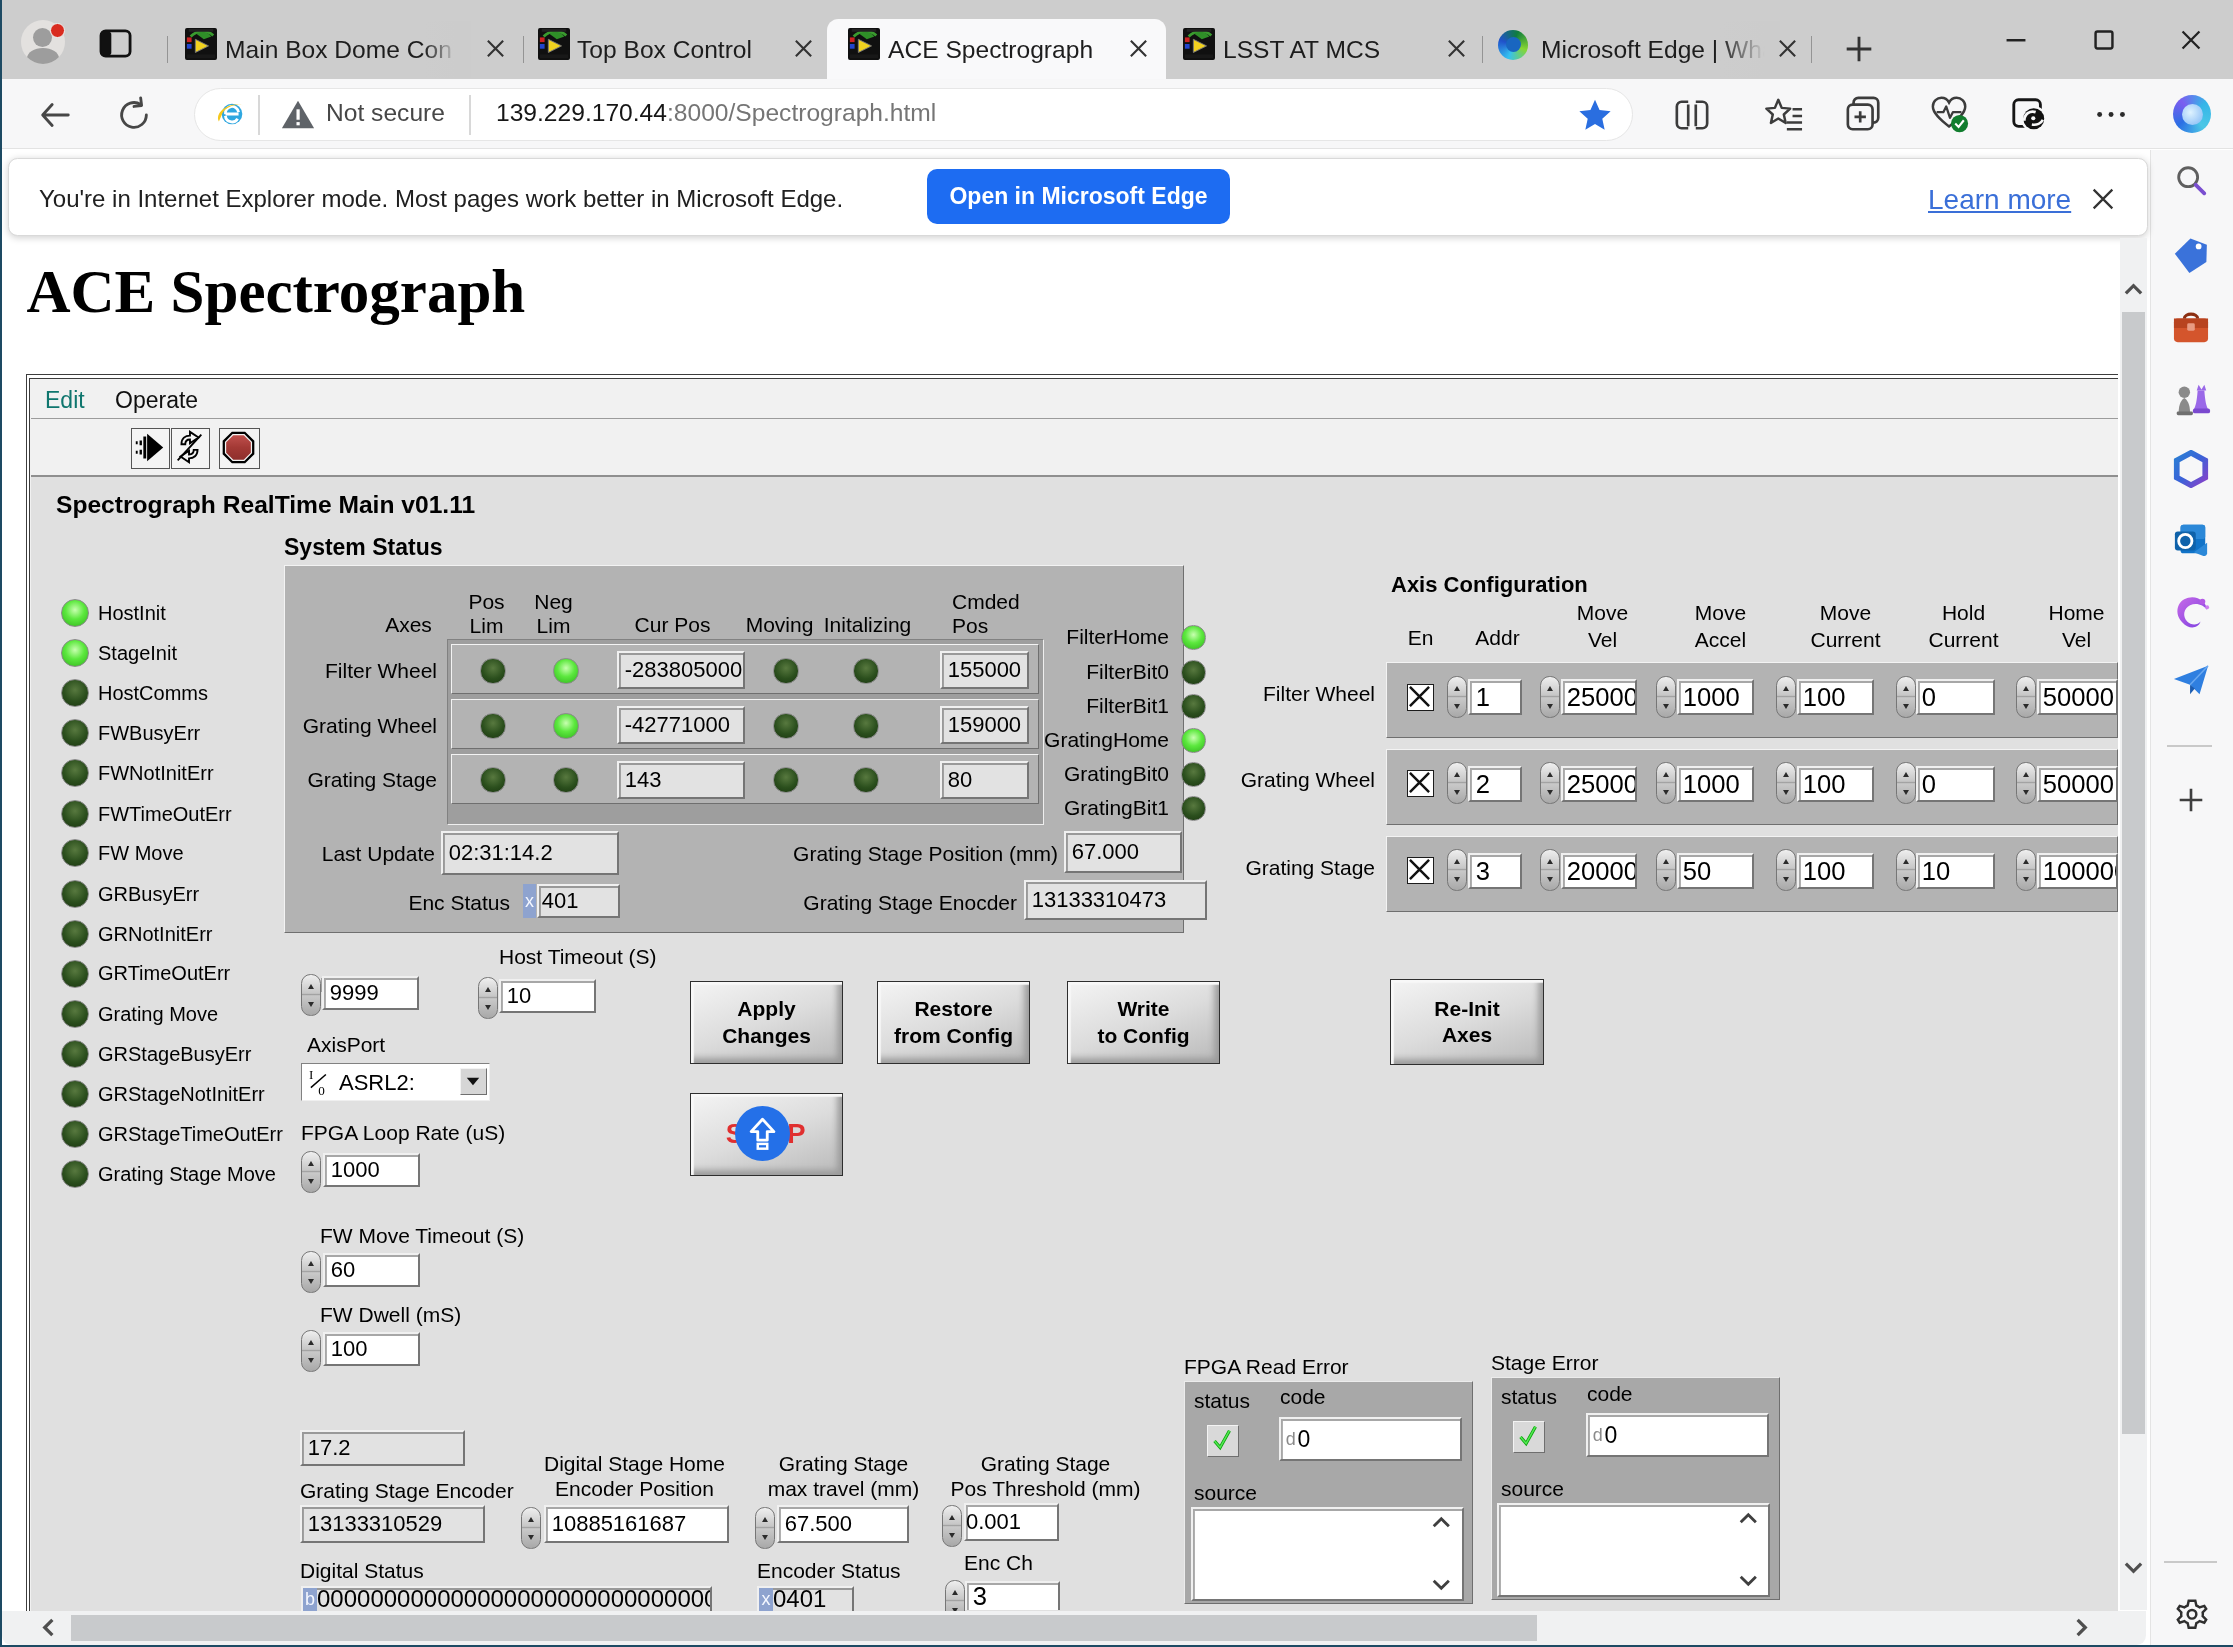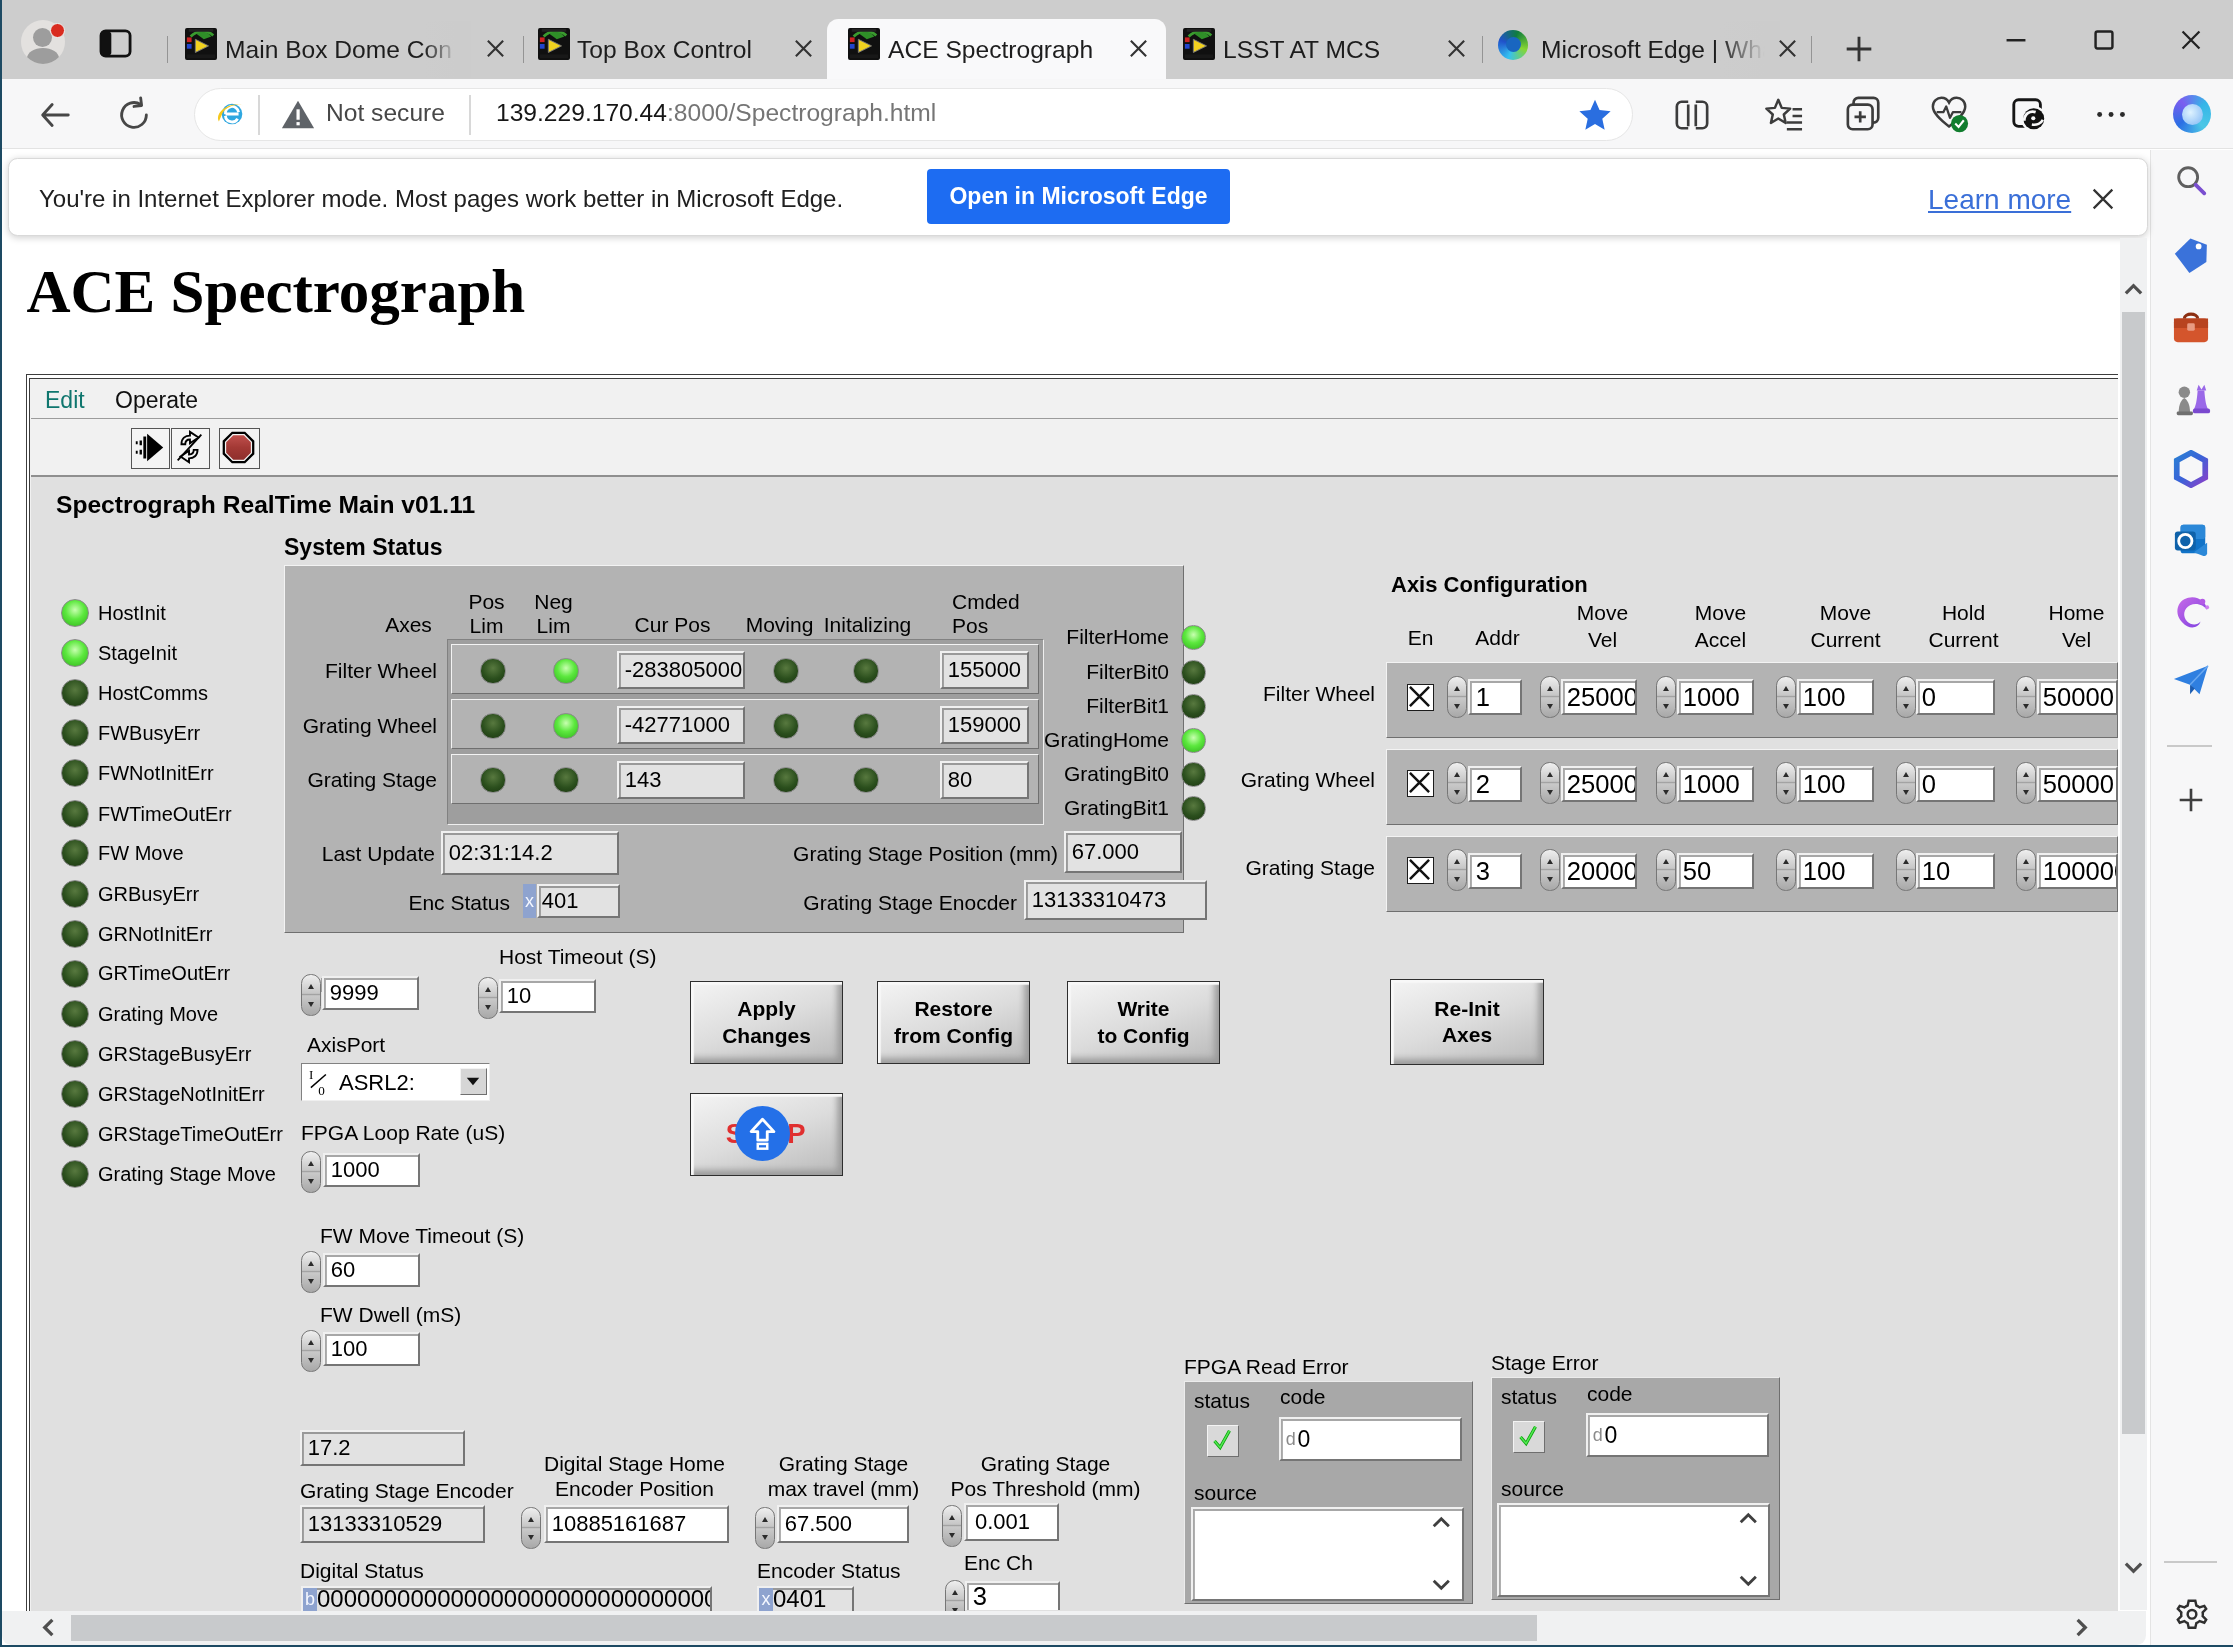--- a/index.html
+++ b/index.html
@@ -262,21 +262,21 @@
 <path d="M17 5 L17 29 M5 17 L29 17" stroke="#3f3f3f" stroke-width="2.8"></path>
   </svg>
 <div class="a" style="left:2164px;top:1561px;width:53px;height:1.9px;background:#c9c9c9"></div>
 <svg class="a" style="left:2175px;top:1597px" width="34" height="34" viewBox="0 0 36 36">
 <path d="M18 2 L21.5 2 L22.6 7 A11.5 11.5 0 0 1 26 9 L31 7.4 L33 10.6 L29.3 14.2 A11.5 11.5 0 0 1 29.3 18.3 L33 22 L31 25.2 L26 23.6 A11.5 11.5 0 0 1 22.6 25.6 L21.5 30.6 L14.5 30.6 L13.4 25.6 A11.5 11.5 0 0 1 10 23.6 L5 25.2 L3 22 L6.7 18.3 A11.5 11.5 0 0 1 6.7 14.2 L3 10.6 L5 7.4 L10 9 A11.5 11.5 0 0 1 13.4 7 L14.5 2 Z" fill="none" stroke="#2f2f2f" stroke-width="2.6" transform="translate(0,2)"></path>
 <circle cx="18" cy="18.3" r="4.6" fill="none" stroke="#2f2f2f" stroke-width="2.6"></circle>
   </svg>
 <div class="a" style="left:7.6px;top:158px;width:2140px;height:78px;background:#fff;border:0.9px solid #d9d9d9;
 border-radius:9.5px;box-sizing:border-box;box-shadow:0 1.9px 7.6px rgba(0,0,0,0.18)"></div>
 <div class="a nw" style="left:39px;top:185px;font-size:24px;color:#202020">You're in Internet Explorer mode. Most pages work better in Microsoft Edge.</div>
-<div class="a" style="left:927px;top:169px;width:303px;height:55px;border-radius:4px;background:#1d6cf2;
+<div class="a" style="left:927px;top:169px;width:303px;height:55px;border-radius:10px;background:#1d6cf2;
 display:flex;align-items:center;justify-content:center;color:#fff;font-size:23px;font-weight:bold">Open in Microsoft Edge</div>
 <div class="a nw" style="left:1928px;top:184px;font-size:28px;color:#3a6fd8;text-decoration:underline">Learn more</div>
 <svg class="a" style="left:2089px;top:185px" width="28" height="28" viewBox="0 0 30 30">
 <path d="M5 5 L25 25 M25 5 L5 25" stroke="#333" stroke-width="2.4"></path>
   </svg>
 <div class="a nw" style="left:26.5px;top:257px;font-family:'Liberation Serif',serif;font-weight:bold;font-size:61px;color:#000">ACE Spectrograph</div>
 <div class="a" style="left:25.6px;top:374px;width:2092px;height:1237px;border-left:1.9px solid #3d3d3d;border-top:1.9px solid #3d3d3d;box-sizing:border-box;background:#fff"></div>
 <div class="a" style="left:29px;top:378px;width:2089px;height:1233px;border-left:1.9px solid #3c3c3c;border-top:1.9px solid #3c3c3c;box-sizing:border-box;background:#f1f1f1"></div>
 <div class="a nw" style="left:45px;top:387px;font-size:23px;color:#0f766e">Edit</div>
 <div class="a nw" style="left:115px;top:387px;font-size:23px;color:#101010">Operate</div>
@@ -444,21 +444,21 @@
 <div class="a lvc" style="left:398px;top:1477px;width:473px;">Encoder Position</div>
 <div class="a sp" style="left:521px;top:1507px"></div>
 <div class="a fld" style="left:544px;top:1505px;width:185px;height:38px;font-size:22px;padding-left:5.7px">10885161687</div>
 <div class="a lvc" style="left:607px;top:1452px;width:473px;">Grating Stage</div>
 <div class="a lvc" style="left:607px;top:1477px;width:473px;">max travel (mm)</div>
 <div class="a sp" style="left:755px;top:1507px"></div>
 <div class="a fld" style="left:777px;top:1505px;width:132px;height:38px;font-size:22px;padding-left:5.7px">67.500</div>
 <div class="a lvc" style="left:809px;top:1452px;width:473px;">Grating Stage</div>
 <div class="a lvc" style="left:809px;top:1477px;width:473px;">Pos Threshold (mm)</div>
 <div class="a sp" style="left:942px;top:1505px"></div>
-<div class="a fld" style="left:964px;top:1503px;width:95px;height:38px;font-size:22px;padding-left:9px">0.001</div>
+<div class="a fld" style="left:964px;top:1503px;width:95px;height:38px;font-size:22px;padding-left:0">0.001</div>
 <div class="a lv" style="left:300px;top:1559px;">Digital Status</div>
 <div class="a fld ind" style="left:301px;top:1586px;width:411px;height:24.6px;font-size:24px;padding-left:0;border-bottom:none">
     <span class="radix" style="width:14px;height:24.6px;flex:0 0 14px">b</span>
     <span style="letter-spacing:0px">0000000000000000000000000000000</span>
   </div>
 <div class="a lv" style="left:757px;top:1559px;">Encoder Status</div>
 <div class="a fld ind" style="left:757px;top:1586px;width:97px;height:24.6px;font-size:24px;padding-left:0;border-bottom:none"><span class="radix" style="width:14px;height:24.6px;flex:0 0 14px">x</span>0401</div>
 <div class="a lv" style="left:964px;top:1551px;">Enc Ch</div>
 <div class="a sp" style="left:945px;top:1580px"></div>
 <div class="a fld" style="left:965px;top:1581px;width:95px;height:29px;font-size:25.6px;border-bottom:none">3</div>

